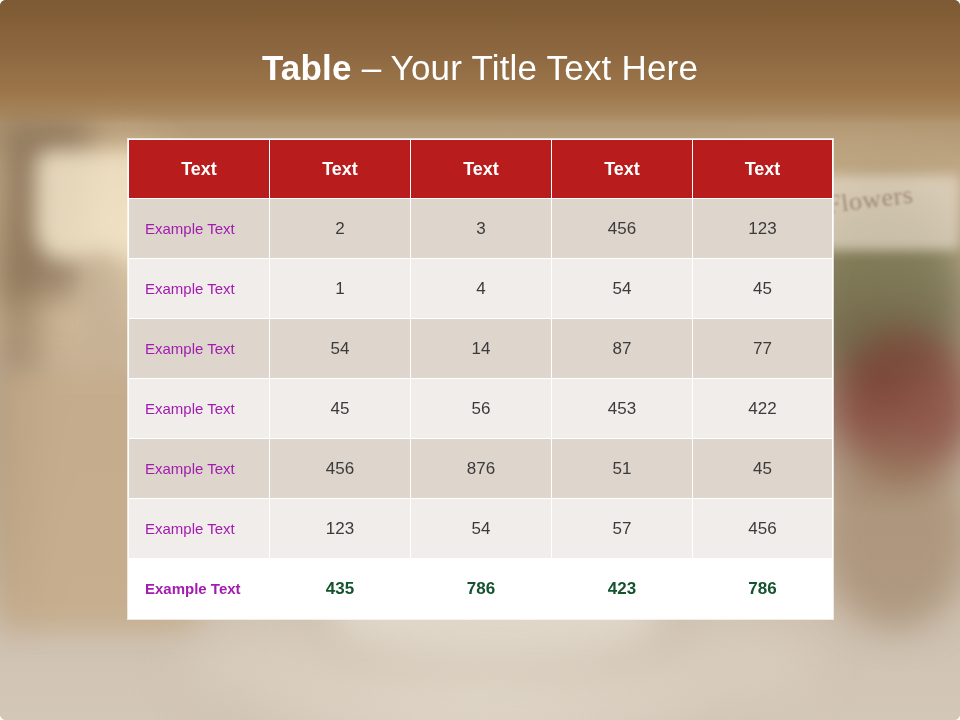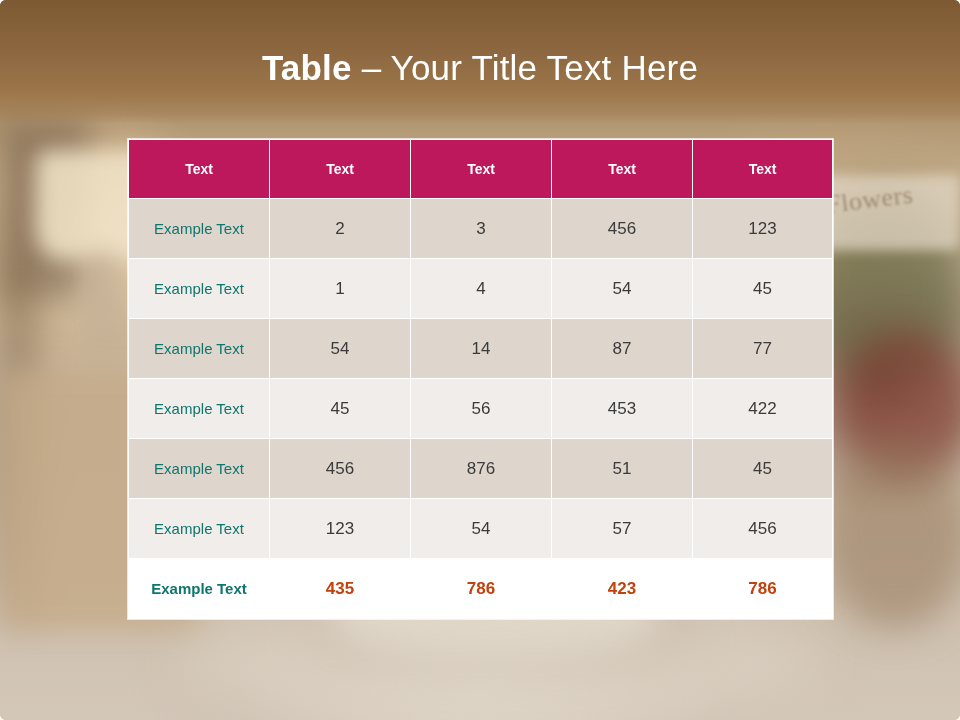--- a/index.html
+++ b/index.html
@@ -156,38 +156,38 @@
   table.data-table td {
     border: 1px solid #ffffff;
     height: 59px;
     padding: 0 16px;
     font-size: 17px;
     color: #3b3b3b;
     text-align: center;
     vertical-align: middle;
   }
   table.data-table th {
-    background: #be185d;
+    background: #b91c1c;
     color: #ffffff;
-    font-size: 14px;
+    font-size: 18px;
     font-weight: bold;
     height: 58px;
   }
   table.data-table td.label-cell {
-    text-align: center;
+    text-align: left;
     font-size: 15px;
-    color: #0f766e;
+    color: #a21caf;
   }
   tr.row-odd td { background: #ded5cd; }
   tr.row-even td { background: #f1edea; }
   tr.row-total td {
     background: #ffffff;
     font-weight: bold;
     font-size: 17px;
-    color: #c2410c;
+    color: #14532d;
   }
   tr.row-total td.label-cell { font-size: 15px; }
   col.c0 { width: 141px; }
   col.c1 { width: 141px; }
   col.c2 { width: 141px; }
   col.c3 { width: 141px; }
   col.c4 { width: 140px; }
 </style>
 </head>
 <body>

